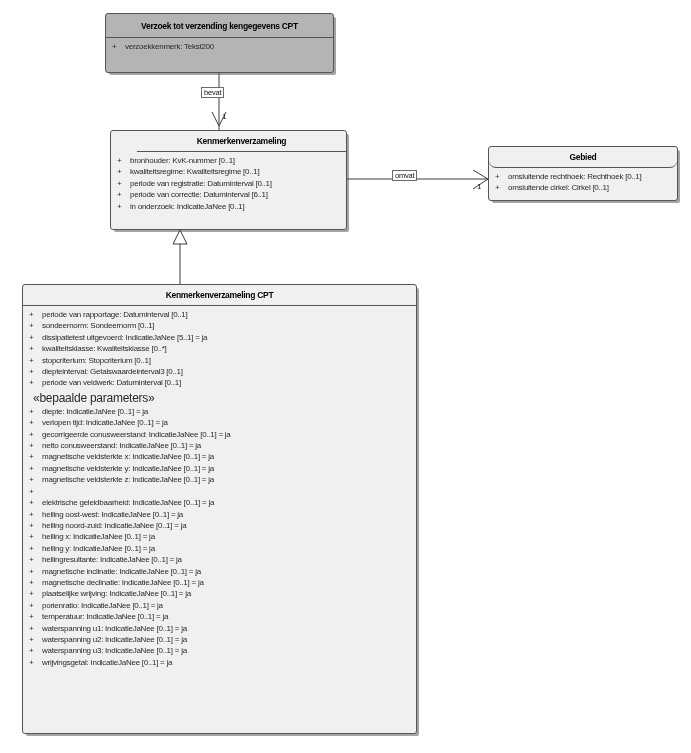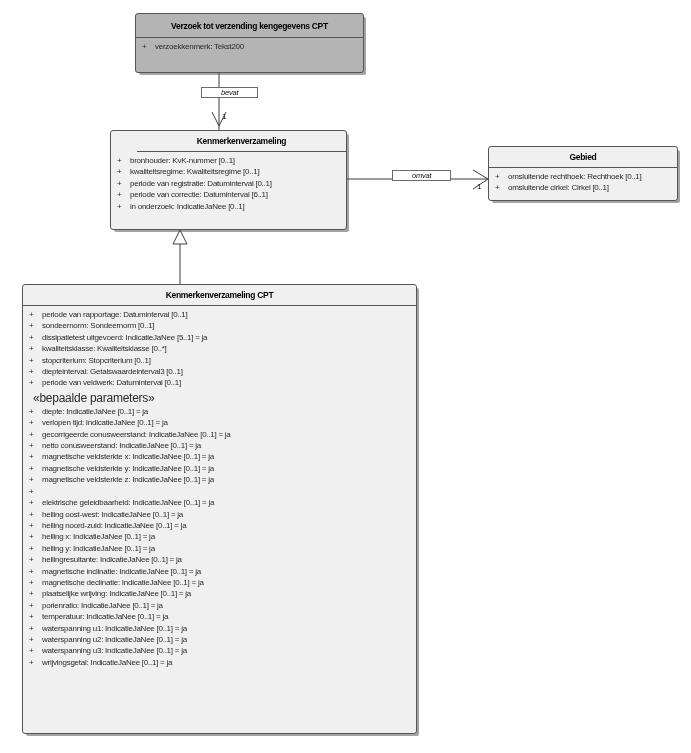--- a/index.html
+++ b/index.html
@@ -26,21 +26,21 @@
 
   
   .umlbox {
     position: absolute;
     box-sizing: border-box;
     border: 1px solid #555555;
     border-radius: 3px;
     box-shadow: 3px 3px 0 -1px rgba(90,90,90,0.55);
     background: #f2f2f2;
   }
-  .umlbox.gray { background: #b4b4b4; margin-left: 30px; }
+  .umlbox.gray { background: #b4b4b4; }
   .umlbox.light { background: #f0f0f0; }
 
   .uml-title {
     box-sizing: border-box;
     text-align: center;
     font-weight: bold;
     font-size: 8.5px;
     letter-spacing: -0.3px;
     padding: 4px 4px 4px 4px;
     border-bottom: 1px solid #555555;
@@ -87,37 +87,36 @@
   #box-verzoek .uml-title { height: 24px; line-height: 16px; }
 
   #box-kenmerken {
     left: 110px; top: 130px; width: 237px; height: 100px;
   }
   #box-kenmerken .uml-title { height: 21px; line-height: 13px; margin-left: 26px; }
 
   #box-gebied {
     left: 488px; top: 146px; width: 190px; height: 55px;
   }
-  #box-gebied .uml-title { height: 21px; line-height: 13px; }
+  #box-gebied .uml-title { height: 21px; line-height: 13px; border-radius: 7px; }
 
   #box-cpt {
     left: 22px; top: 284px; width: 395px; height: 450px;
   }
   #box-cpt .uml-title { height: 21px; line-height: 13px; }
   .edge-label {
     position: absolute;
     background: #ffffff;
     border: 1px solid #6a6a6a;
     font-size: 7.5px;
     line-height: 9px;
-    padding: 0px 19px;
+    padding: 0px 2px;
     white-space: nowrap;
     letter-spacing: -0.2px;
     color: #111;
-    font-style: italic;
   }
   .mult {
     position: absolute;
     font-size: 8px;
     line-height: 9px;
     color: #111;
     background: transparent;
     white-space: nowrap;
   }
   svg.overlay {

